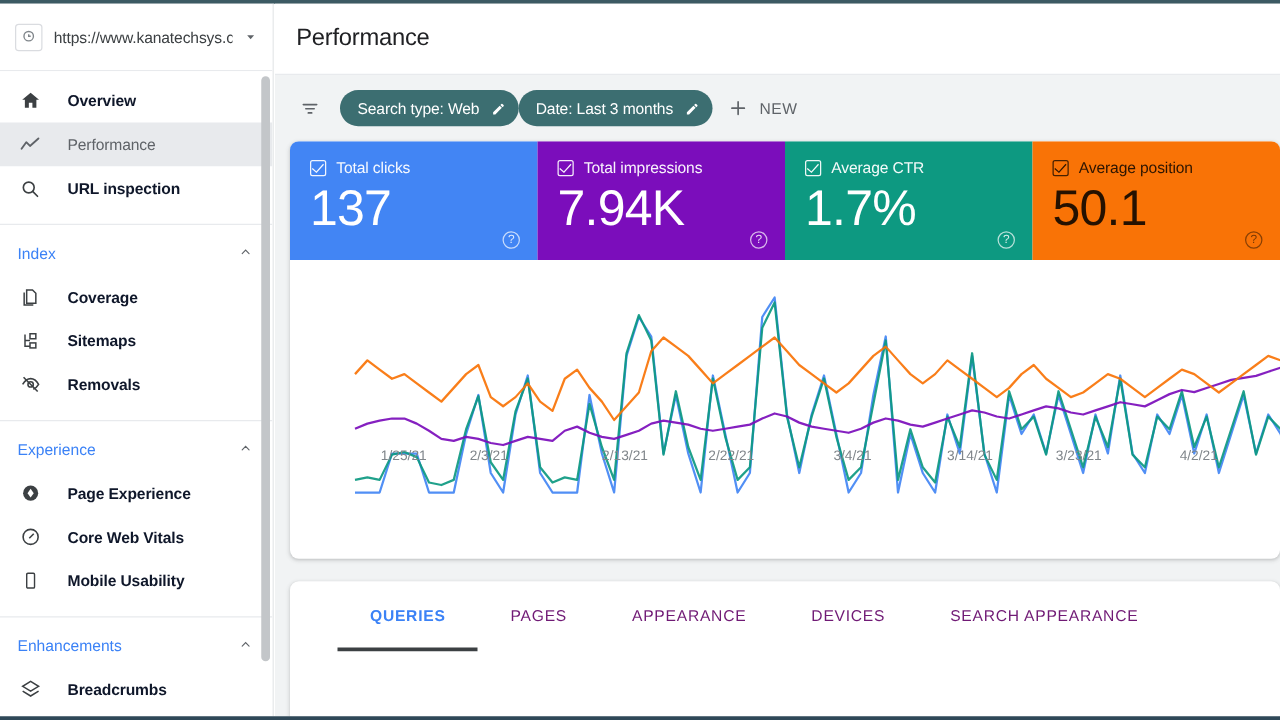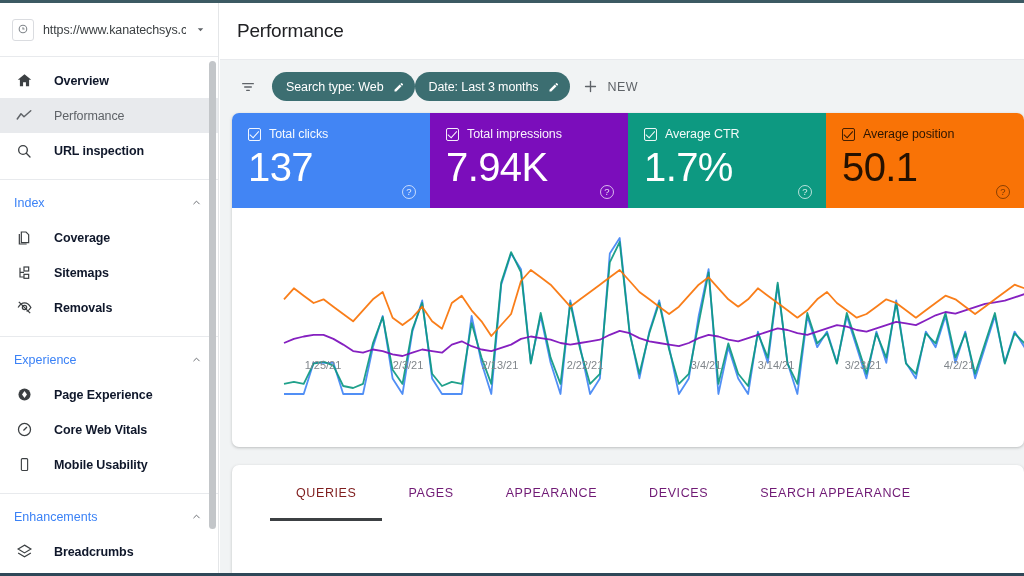--- a/index.html
+++ b/index.html
@@ -240,21 +240,21 @@
     height: 56px; padding-left: 38px;
   }
   .tab {
     position: relative;
     display: flex; align-items: center; justify-content: center;
     padding: 0 26px;
     font-size: 12.5px; color: #701a75;
     letter-spacing: 0.6px;
     white-space: nowrap;
   }
-  .tab.active { color: #7f1d1d; font-weight: 400; text-align: right; }
+  .tab.active { color: #3b82f6; font-weight: 700; text-align: right; }
   .tab.active::after {
     content: ""; position: absolute;
     left: 0; right: 0; bottom: 0; height: 3px;
     background: #3c4043;
   }
   .tab-gap { flex: 1 1 auto; }
 </style>
 </head>
 <body>
 
@@ -509,24 +509,24 @@
 
       <div class="plot-wrap">
         <svg class="plot-svg" id="plot" viewBox="0 0 792 200" preserveAspectRatio="none">
             <polyline points="52.0,186.0 61.9,186.0 71.7,186.0 81.6,154.8 91.5,154.8 101.4,154.8 111.2,186.0 121.1,186.0 131.0,186.0 140.9,139.2 150.7,108.0 160.6,170.4 170.5,186.0 180.4,123.6 190.2,92.4 200.1,170.4 210.0,186.0 219.8,186.0 229.7,186.0 239.6,108.0 249.5,154.8 259.3,186.0 269.2,76.8 279.1,45.6 289.0,61.2 298.8,154.8 308.7,108.0 318.6,154.8 328.5,186.0 338.3,92.4 348.2,139.2 358.1,186.0 367.9,170.4 377.8,45.6 387.7,30.0 397.6,123.6 407.4,170.4 417.3,123.6 427.2,92.4 437.1,139.2 446.9,186.0 456.8,170.4 466.7,108.0 476.6,61.2 486.4,186.0 496.3,139.2 506.2,170.4 516.1,186.0 525.9,123.6 535.8,154.8 545.7,76.8 555.5,154.8 565.4,186.0 575.3,108.0 585.2,139.2 595.0,123.6 604.9,154.8 614.8,108.0 624.7,139.2 634.5,170.4 644.4,123.6 654.3,154.8 664.2,92.4 674.0,154.8 683.9,170.4 693.8,123.6 703.6,139.2 713.5,108.0 723.4,154.8 733.3,123.6 743.1,170.4 753.0,139.2 762.9,108.0 772.8,154.8 782.6,123.6 792.5,139.2 802.4,170.4 812.3,108.0 822.1,154.8 832.0,139.2" fill="none" stroke="#4285f4" stroke-width="1.8" stroke-linejoin="round" stroke-opacity="0.92"></polyline>
             <polyline points="52.0,175.9 61.9,173.9 71.7,175.9 81.6,155.7 91.5,153.6 101.4,157.7 111.2,178.0 121.1,180.0 131.0,175.9 140.9,135.4 150.7,109.0 160.6,161.8 170.5,175.9 180.4,121.2 190.2,94.8 200.1,165.8 210.0,178.0 219.8,173.9 229.7,175.9 239.6,115.1 249.5,149.6 259.3,175.9 269.2,74.6 279.1,44.1 289.0,64.4 298.8,155.7 308.7,105.0 318.6,149.6 328.5,175.9 338.3,94.8 348.2,141.5 358.1,175.9 367.9,165.8 377.8,54.3 387.7,34.0 397.6,125.3 407.4,165.8 417.3,125.3 427.2,94.8 437.1,141.5 446.9,175.9 456.8,165.8 466.7,115.1 476.6,64.4 486.4,175.9 496.3,135.4 506.2,165.8 516.1,178.0 525.9,125.3 535.8,149.6 545.7,74.6 555.5,155.7 565.4,175.9 575.3,105.0 585.2,135.4 595.0,125.3 604.9,155.7 614.8,105.0 624.7,135.4 634.5,165.8 644.4,125.3 654.3,149.6 664.2,94.8 674.0,155.7 683.9,165.8 693.8,125.3 703.6,135.4 713.5,105.0 723.4,149.6 733.3,125.3 743.1,165.8 753.0,135.4 762.9,105.0 772.8,155.7 782.6,125.3 792.5,135.4 802.4,165.8 812.3,105.0 822.1,149.6 832.0,135.4" fill="none" stroke="#0d9981" stroke-width="1.8" stroke-linejoin="round" stroke-opacity="0.92"></polyline>
             <polyline points="52.0,135.0 61.9,130.9 71.7,128.5 81.6,126.8 91.5,126.8 101.4,130.9 111.2,136.6 121.1,143.1 131.0,144.7 140.9,141.5 150.7,143.1 160.6,146.4 170.5,148.0 180.4,144.7 190.2,141.5 200.1,143.1 210.0,144.7 219.8,136.6 229.7,133.3 239.6,138.2 249.5,141.5 259.3,143.1 269.2,139.9 279.1,136.6 289.0,130.9 298.8,128.5 308.7,130.1 318.6,131.7 328.5,135.0 338.3,136.6 348.2,135.0 358.1,133.3 367.9,131.7 377.8,126.8 387.7,122.8 397.6,125.2 407.4,130.1 417.3,133.3 427.2,135.0 437.1,136.6 446.9,138.2 456.8,135.0 466.7,130.1 476.6,126.8 486.4,128.5 496.3,131.7 506.2,133.3 516.1,130.1 525.9,126.8 535.8,123.6 545.7,120.3 555.5,122.0 565.4,125.2 575.3,126.8 585.2,123.6 595.0,120.3 604.9,117.1 614.8,118.7 624.7,122.0 634.5,123.6 644.4,120.3 654.3,117.1 664.2,113.8 674.0,115.4 683.9,117.1 693.8,112.2 703.6,107.3 713.5,104.0 723.4,105.7 733.3,102.4 743.1,99.2 753.0,95.9 762.9,94.3 772.8,92.7 782.6,89.4 792.5,86.1 802.4,84.5 812.3,81.3 822.1,79.6 832.0,78.0" fill="none" stroke="#7b0dbb" stroke-width="1.8" stroke-linejoin="round" stroke-opacity="0.92"></polyline>
             <polyline points="52.0,91.3 61.9,80.3 71.7,87.7 81.6,95.0 91.5,91.3 101.4,98.7 111.2,106.0 121.1,113.3 131.0,102.3 140.9,91.3 150.7,84.0 160.6,109.7 170.5,117.0 180.4,109.7 190.2,98.7 200.1,113.3 210.0,120.7 219.8,95.0 229.7,87.7 239.6,102.3 249.5,113.3 259.3,128.0 269.2,117.0 279.1,106.0 289.0,73.0 298.8,62.0 308.7,69.3 318.6,76.7 328.5,87.7 338.3,98.7 348.2,91.3 358.1,84.0 367.9,76.7 377.8,69.3 387.7,62.0 397.6,73.0 407.4,84.0 417.3,91.3 427.2,98.7 437.1,106.0 446.9,98.7 456.8,87.7 466.7,76.7 476.6,69.3 486.4,80.3 496.3,91.3 506.2,98.7 516.1,91.3 525.9,80.3 535.8,87.7 545.7,95.0 555.5,102.3 565.4,109.7 575.3,102.3 585.2,91.3 595.0,84.0 604.9,95.0 614.8,102.3 624.7,109.7 634.5,106.0 644.4,98.7 654.3,91.3 664.2,95.0 674.0,102.3 683.9,109.7 693.8,102.3 703.6,95.0 713.5,87.7 723.4,91.3 733.3,98.7 743.1,106.0 753.0,98.7 762.9,91.3 772.8,84.0 782.6,76.7 792.5,80.3 802.4,87.7 812.3,80.3 822.1,73.0 832.0,76.7" fill="none" stroke="#f97306" stroke-width="1.8" stroke-linejoin="round" stroke-opacity="0.92"></polyline>
           </svg>
         <div class="axis-labels" id="axis-labels">
             <div class="axis-tick" style="left: 91px;">1/25/21</div>
-            <div class="axis-tick" style="left: 176px;">2/3/21</div>
+            <div class="axis-tick" style="left: 159px;">2/3/21</div>
             <div class="axis-tick" style="left: 268px;">2/13/21</div>
             <div class="axis-tick" style="left: 353px;">2/22/21</div>
-            <div class="axis-tick" style="left: 474px;">3/4/21</div>
+            <div class="axis-tick" style="left: 450px;">3/4/21</div>
             <div class="axis-tick" style="left: 544px;">3/14/21</div>
             <div class="axis-tick" style="left: 631px;">3/23/21</div>
             <div class="axis-tick" style="left: 727px;">4/2/21</div>
           </div>
       </div>
     </div>
 
     <div class="tabs-card">
       <div class="tabs-row">
         <div class="tab active">

